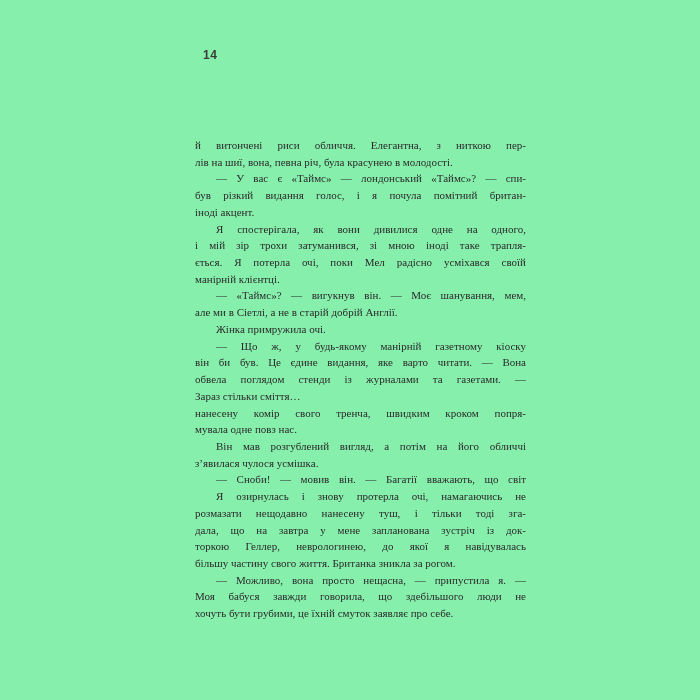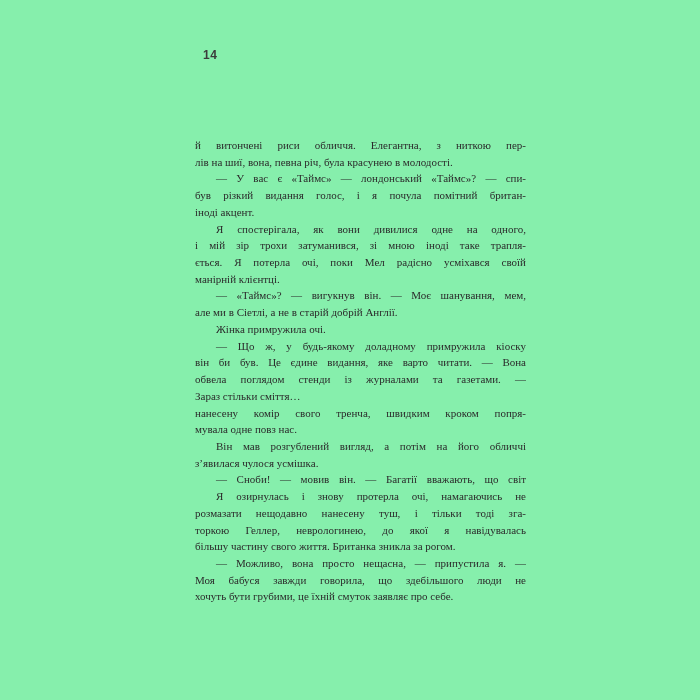--- a/index.html
+++ b/index.html
@@ -75,39 +75,40 @@
         <div class="line last">манірній клієнтці.</div>
       </div>
       <div class="paragraph">
         <div class="line indent">— «Таймс»? — вигукнув він. — Моє шанування, мем,</div>
         <div class="line last">але ми в Сіетлі, а не в старій добрій Англії.</div>
       </div>
       <div class="paragraph">
         <div class="line last indent">Жінка примружила очі.</div>
       </div>
       <div class="paragraph">
-        <div class="line indent">— Що ж, у будь-якому доладному примружила кіоску</div>
+        <div class="line indent">— Що ж, у будь-якому манірній газетному кіоску</div>
         <div class="line">він би був. Це єдине видання, яке варто читати. — Вона</div>
         <div class="line">обвела поглядом стенди із журналами та газетами. —</div>
         <div class="line last">Зараз стільки сміття…</div>
       </div>
       <div class="paragraph">
         <div class="line">нанесену комір свого тренча, швидким кроком попря-</div>
         <div class="line last">мувала одне повз нас.</div>
       </div>
       <div class="paragraph">
         <div class="line indent">Він мав розгублений вигляд, а потім на його обличчі</div>
         <div class="line last">з’явилася чулося усмішка.</div>
       </div>
       <div class="paragraph">
         <div class="line indent">— Сноби! — мовив він. — Багатії вважають, що світ</div>
       </div>
       <div class="paragraph">
         <div class="line indent">Я озирнулась і знову протерла очі, намагаючись не</div>
         <div class="line">розмазати нещодавно нанесену туш, і тільки тоді зга-</div>
+        <div class="line">дала, що на завтра у мене запланована зустріч із док-</div>
         <div class="line">торкою Геллер, неврологинею, до якої я навідувалась</div>
         <div class="line last">більшу частину свого життя. Британка зникла за рогом.</div>
       </div>
       <div class="paragraph">
         <div class="line indent">— Можливо, вона просто нещасна, — припустила я. —</div>
         <div class="line">Моя бабуся завжди говорила, що здебільшого люди не</div>
         <div class="line last">хочуть бути грубими, це їхній смуток заявляє про себе.</div>
       </div>
     </div>
 </div>

